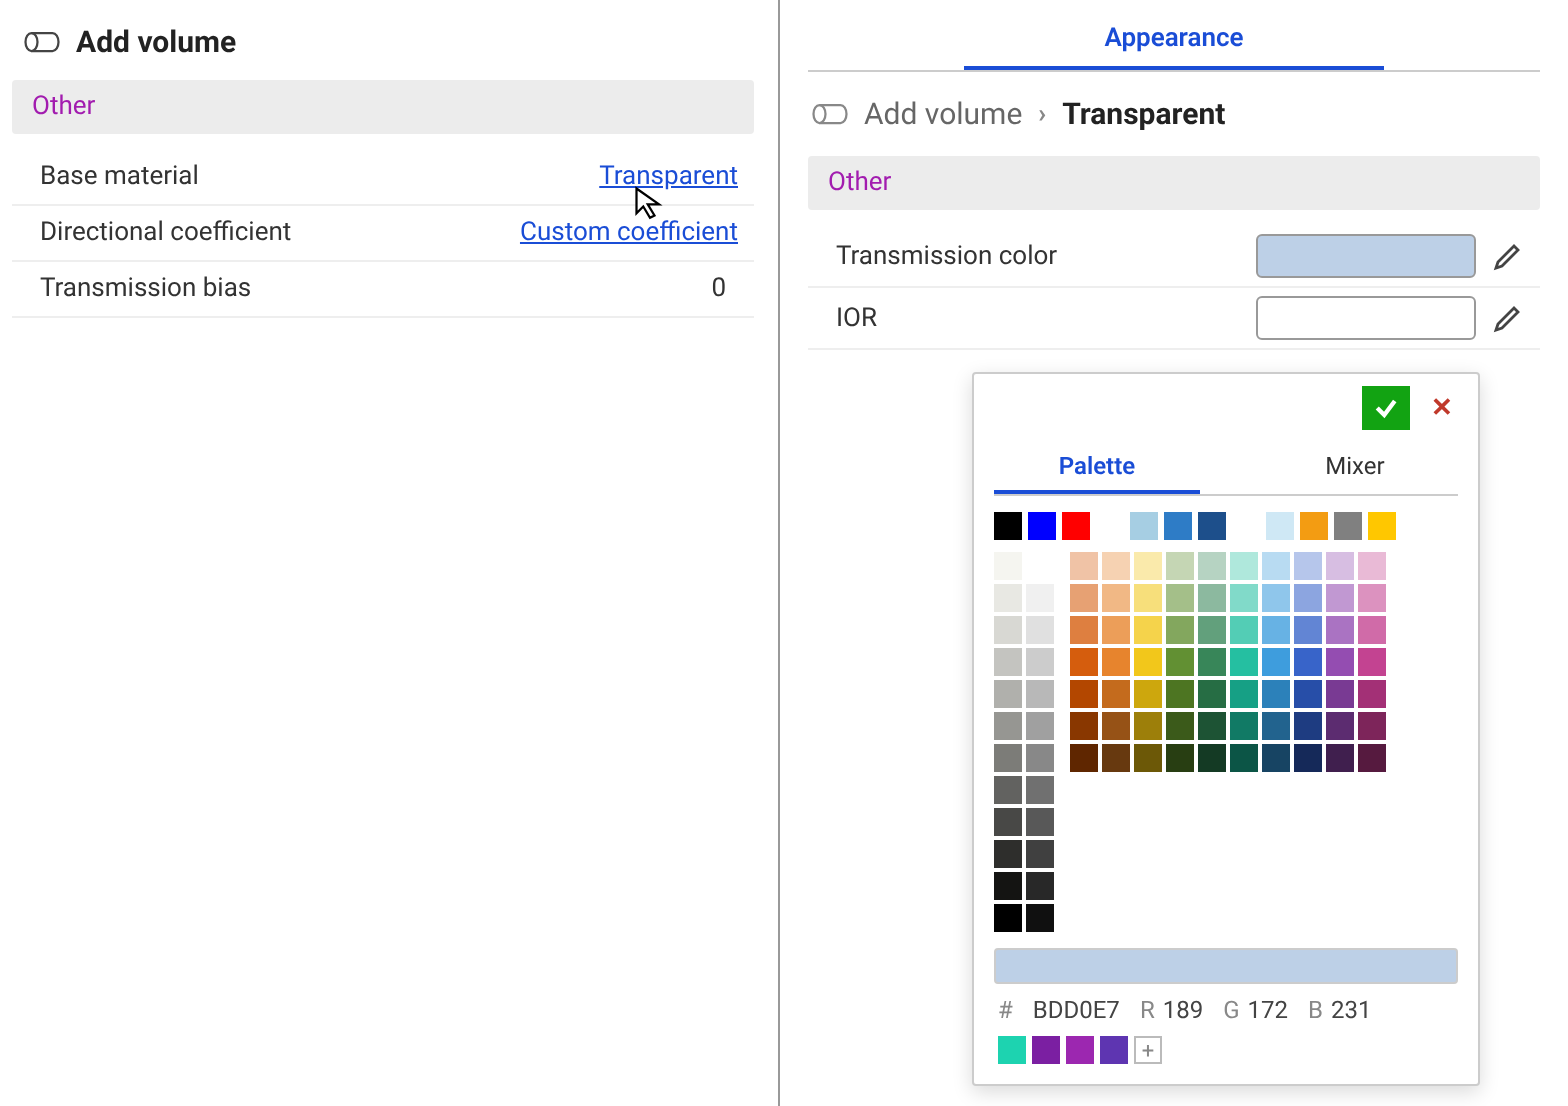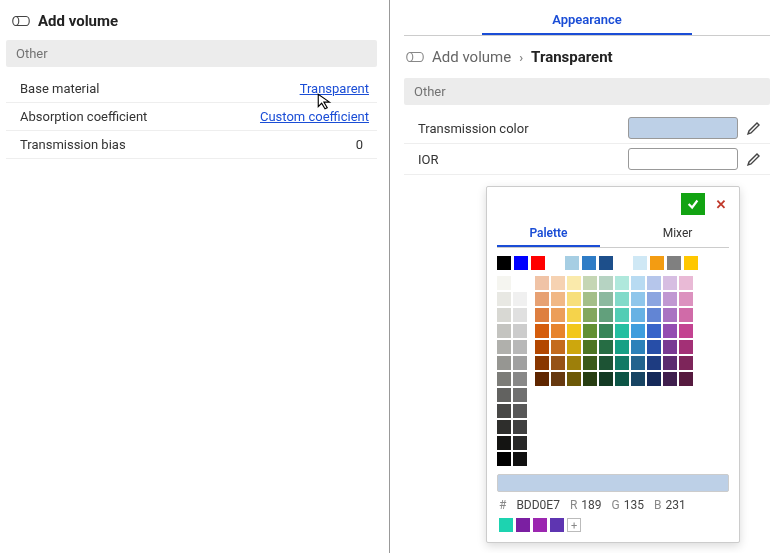--- a/index.html
+++ b/index.html
@@ -5,21 +5,21 @@
   * { box-sizing: border-box; margin: 0; padding: 0; font-family: -apple-system, "Segoe UI", Roboto, Arial, sans-serif; }
   body { font-size: 13px; color: #333; background: #fff; }
   .app { display: flex; width: 784px; height: 553px; }
   .left { width: 390px; padding: 8px 12px 0 6px; border-right: 1px solid #999; }
   .right { flex: 1; padding: 0 14px 0 14px; position: relative; }
 
   .panel-title-row { display: flex; align-items: center; gap: 8px; padding: 4px 6px 10px 6px; }
   .panel-title { font-weight: 700; font-size: 15px; color: #222; }
   .vol-icon { width: 18px; height: 12px; }
 
-  .section-header { background: #ececec; color: #737373; font-size: 13px; padding: 6px 10px; margin: 0 0 8px 0; border-radius: 2px; }
+  .section-header { background: #ececec; color: #a21caf; font-size: 13px; padding: 6px 10px; margin: 0 0 8px 0; border-radius: 2px; }
   .prop-row { display: flex; align-items: center; justify-content: space-between; padding: 4px 8px 4px 14px; min-height: 28px; border-bottom: 1px solid #eee; }
   .prop-row:last-child { border-bottom: none; }
   .prop-label { color: #333; }
   .prop-val-link { color: #1a4dd6; text-decoration: underline; cursor: pointer; }
   .prop-val-static { color: #333; padding-right: 6px; }
   .prop-input-wrap { display: flex; align-items: center; gap: 8px; }
   .prop-input-wrap.wider { min-width: 150px; justify-content: flex-end;}
   .text-input { width: 110px; height: 22px; border: 1px solid #999; border-radius: 3px; padding: 0 4px; background: #fff; font-size: 12px; }
   .swatch-input { width: 110px; height: 22px; border: 1px solid #999; border-radius: 3px; }
   .edit-icon { width: 16px; height: 16px; cursor: pointer; color: #444; }
@@ -68,21 +68,21 @@
         </svg>
       <span class="panel-title">Add volume</span>
     </div>
     <div class="section-header">Other</div>
 
     <div class="prop-row">
       <span class="prop-label">Base material</span>
       <span class="prop-val-link">Transparent</span>
     </div>
     <div class="prop-row">
-      <span class="prop-label">Absorption coefficient</span>
+      <span class="prop-label">Directional coefficient</span>
       <span class="prop-val-link">Custom coefficient</span>
     </div>
     <div class="prop-row">
       <span class="prop-label">Transmission bias</span>
       <span class="prop-val-static">0</span>
     </div>
 
     <svg class="cursor" width="18" height="18" viewBox="0 0 16 16">
         <path d="M2 2 L2 13 L5 10 L8 15 L10 14 L7 9 L12 9 Z" fill="#fff" stroke="#000" stroke-width="1"></path>
       </svg>
@@ -255,21 +255,21 @@
       <div class="preview-bar" style="background:#BDD0E7"></div>
       <div class="rgb-row">
         <span class="hex-prefix">#</span>
         <span>BDD0E7</span>
         <span class="seg">
             <span class="seg-label">R</span> 
             <span>189</span>
           </span>
         <span class="seg">
             <span class="seg-label">G</span> 
-            <span>135</span>
+            <span>172</span>
           </span>
         <span class="seg">
             <span class="seg-label">B</span> 
             <span>231</span>
           </span>
       </div>
       <div class="custom-row" id="custom-row">
           <div class="sw" style="background: rgb(29, 211, 176);"></div>
           <div class="sw" style="background: rgb(123, 31, 162);"></div>
           <div class="sw" style="background: rgb(156, 39, 176);"></div>

